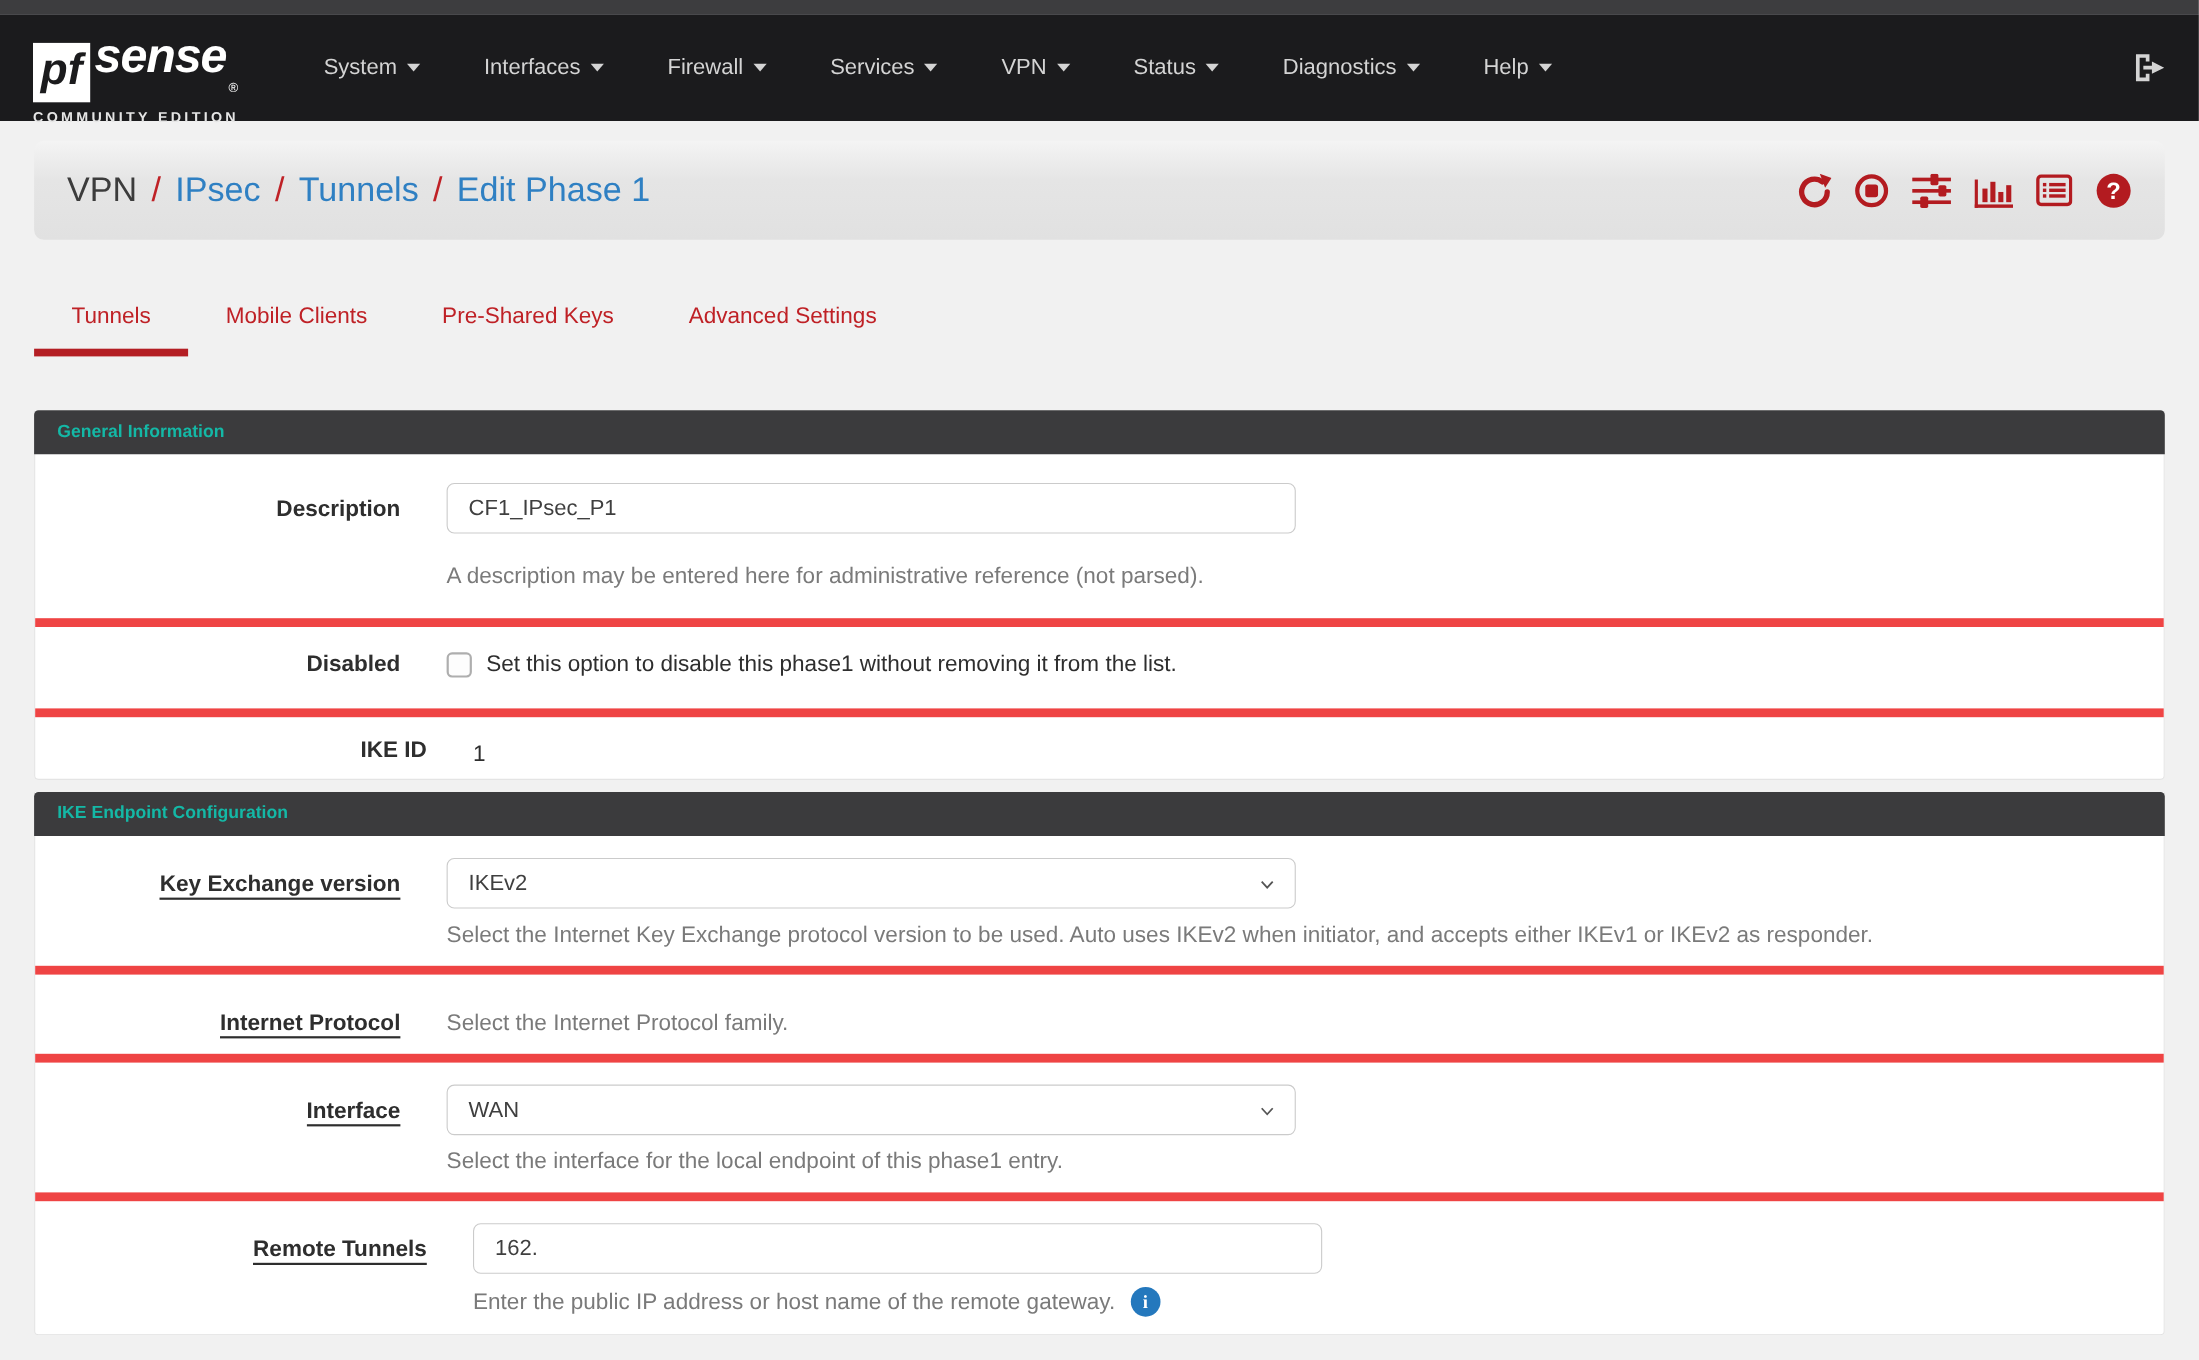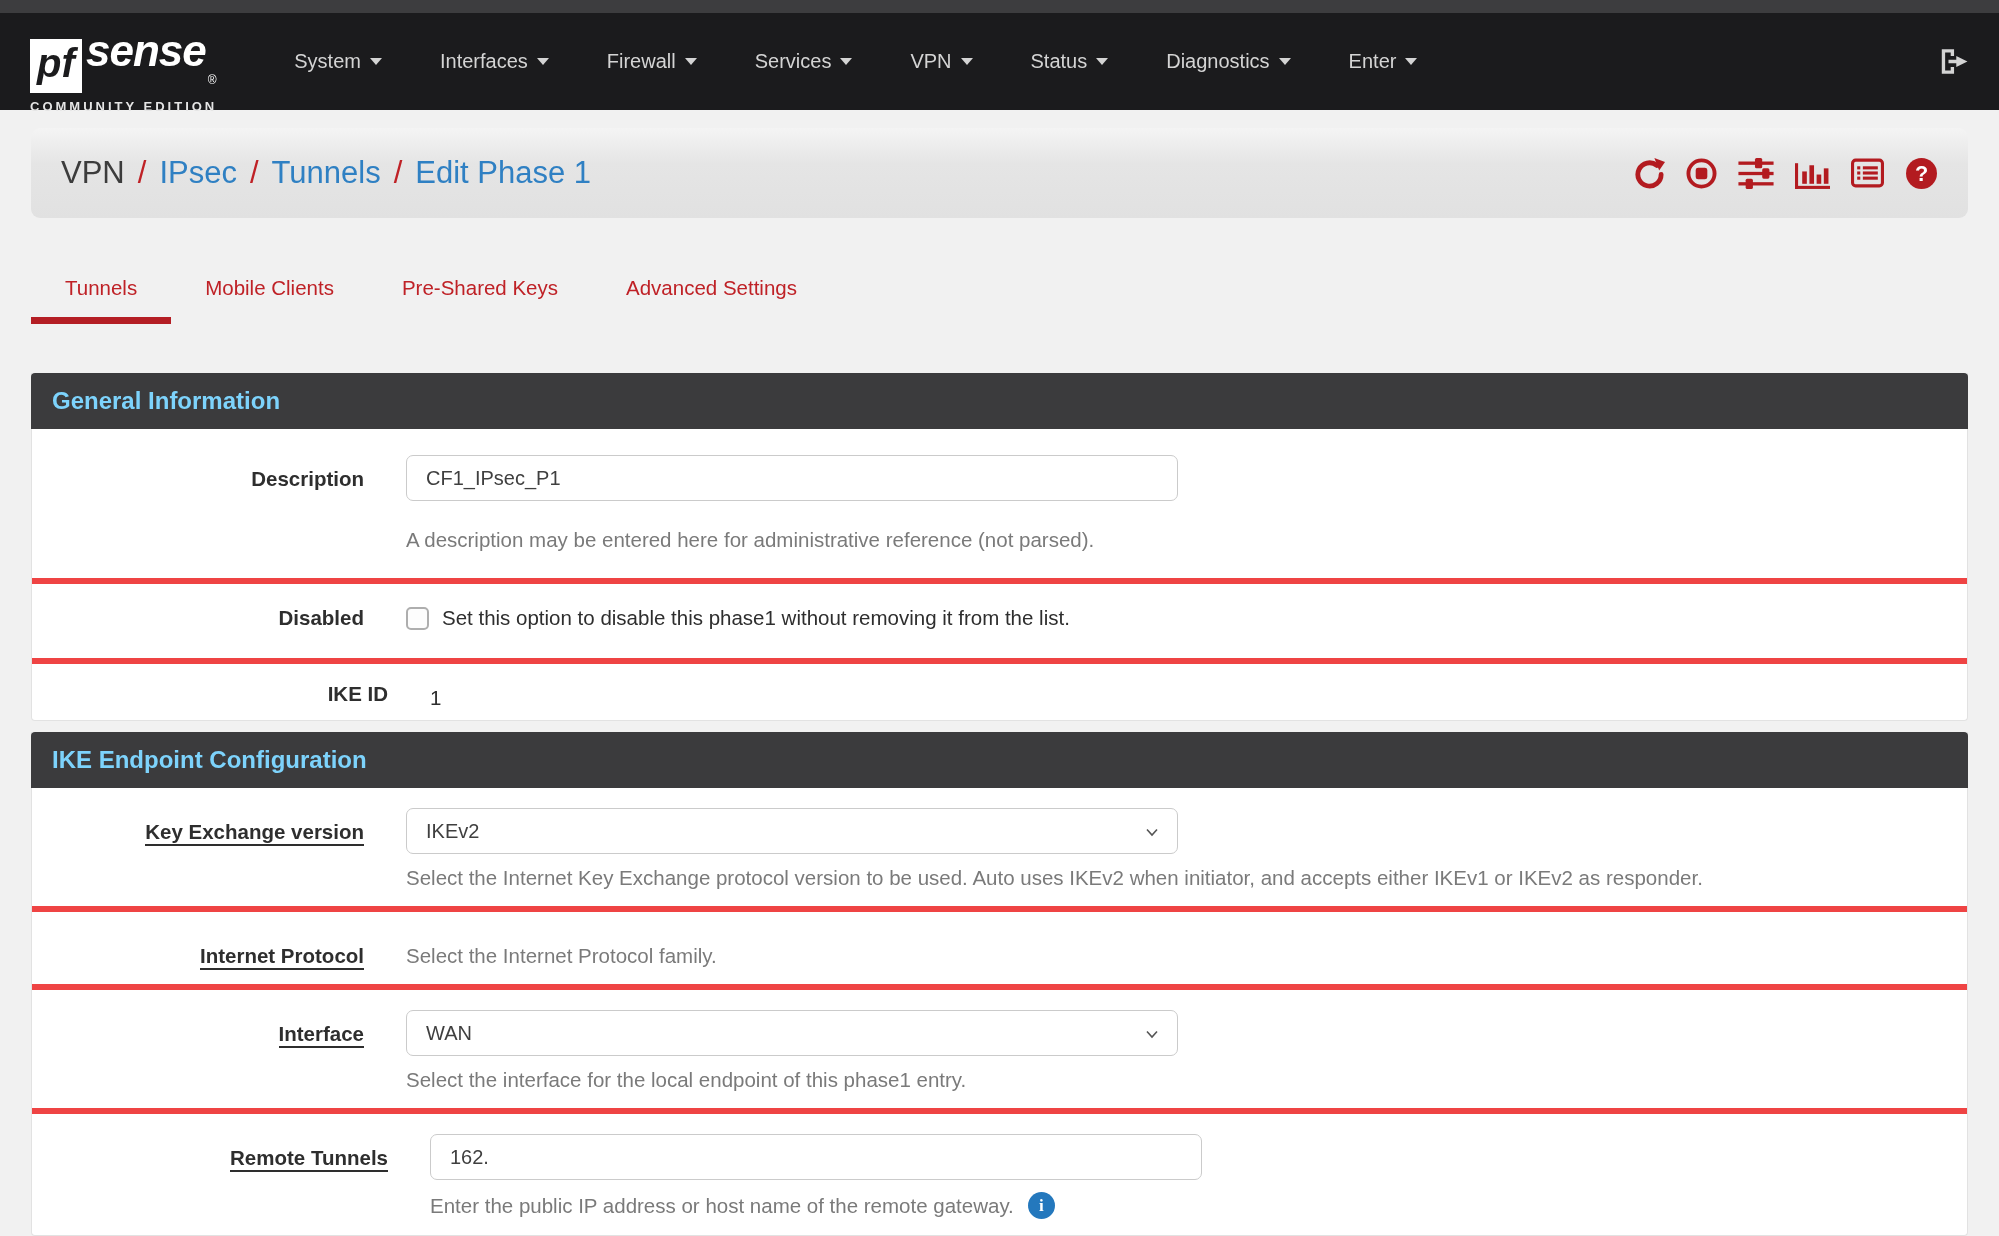--- a/index.html
+++ b/index.html
@@ -67,27 +67,27 @@
   }
   .tab.active { border-bottom-color:#b41e24; }
 
   
   .panel {
     margin:0 31px; background:#ffffff;
     border:1px solid #e2e2e2; border-top:none; border-radius:0 0 4px 4px;
   }
   .panel.first { margin-top:50px; }
   .panel-heading {
-    background:#3b3b3d; color:#7dd3fc; font-weight:bold; font-size:24px;
-    height:56px; display:flex; align-items:center; padding:0 21px;
+    background:#3b3b3d; color:#14b8a6; font-weight:bold; font-size:16px;
+    height:40px; display:flex; align-items:center; padding:0 21px;
     border-radius:4px 4px 0 0; margin:-1px -1px 0;
   }
   .panel-gap { height:12px; background:#f1f1f1; margin:0 31px; }
 
-  .form-group { display:flex; border-bottom:6px solid #ef4444; }
+  .form-group { display:flex; border-bottom:8px solid #ef4444; }
   .form-group.last { border-bottom:none;padding-left:24px; }
   .col-label {
     width:332px; text-align:right; flex-shrink:0;
     font-weight:bold; font-size:20.5px; color:#2e2e2e;
   }
   .col-label .lbl-link {
     border-bottom:2px solid #2e2e2e; padding-bottom:1px; cursor:pointer;
   }
   .col-control { margin-left:42px; flex:1; }
 
@@ -163,21 +163,21 @@
       </li>
     <li class="nav-item">
         <span>Status</span>
         <span class="caret"></span>
       </li>
     <li class="nav-item">
         <span>Diagnostics</span>
         <span class="caret"></span>
       </li>
     <li class="nav-item">
-        <span>Enter</span>
+        <span>Help</span>
         <span class="caret"></span>
       </li>
   </ul>
   <div class="nav-logout">
     <svg width="31" height="29" viewBox="0 0 27 26">
       <path d="M3 2 h11 v6 h-3 V5 H6 v16 h5 v-3 h3 v6 H3 z"></path>
       <path d="M16 8 l10 5 -10 5 v-3.4 h-7 v-3.2 h7 z"></path>
     </svg>
   </div>
 </div>

